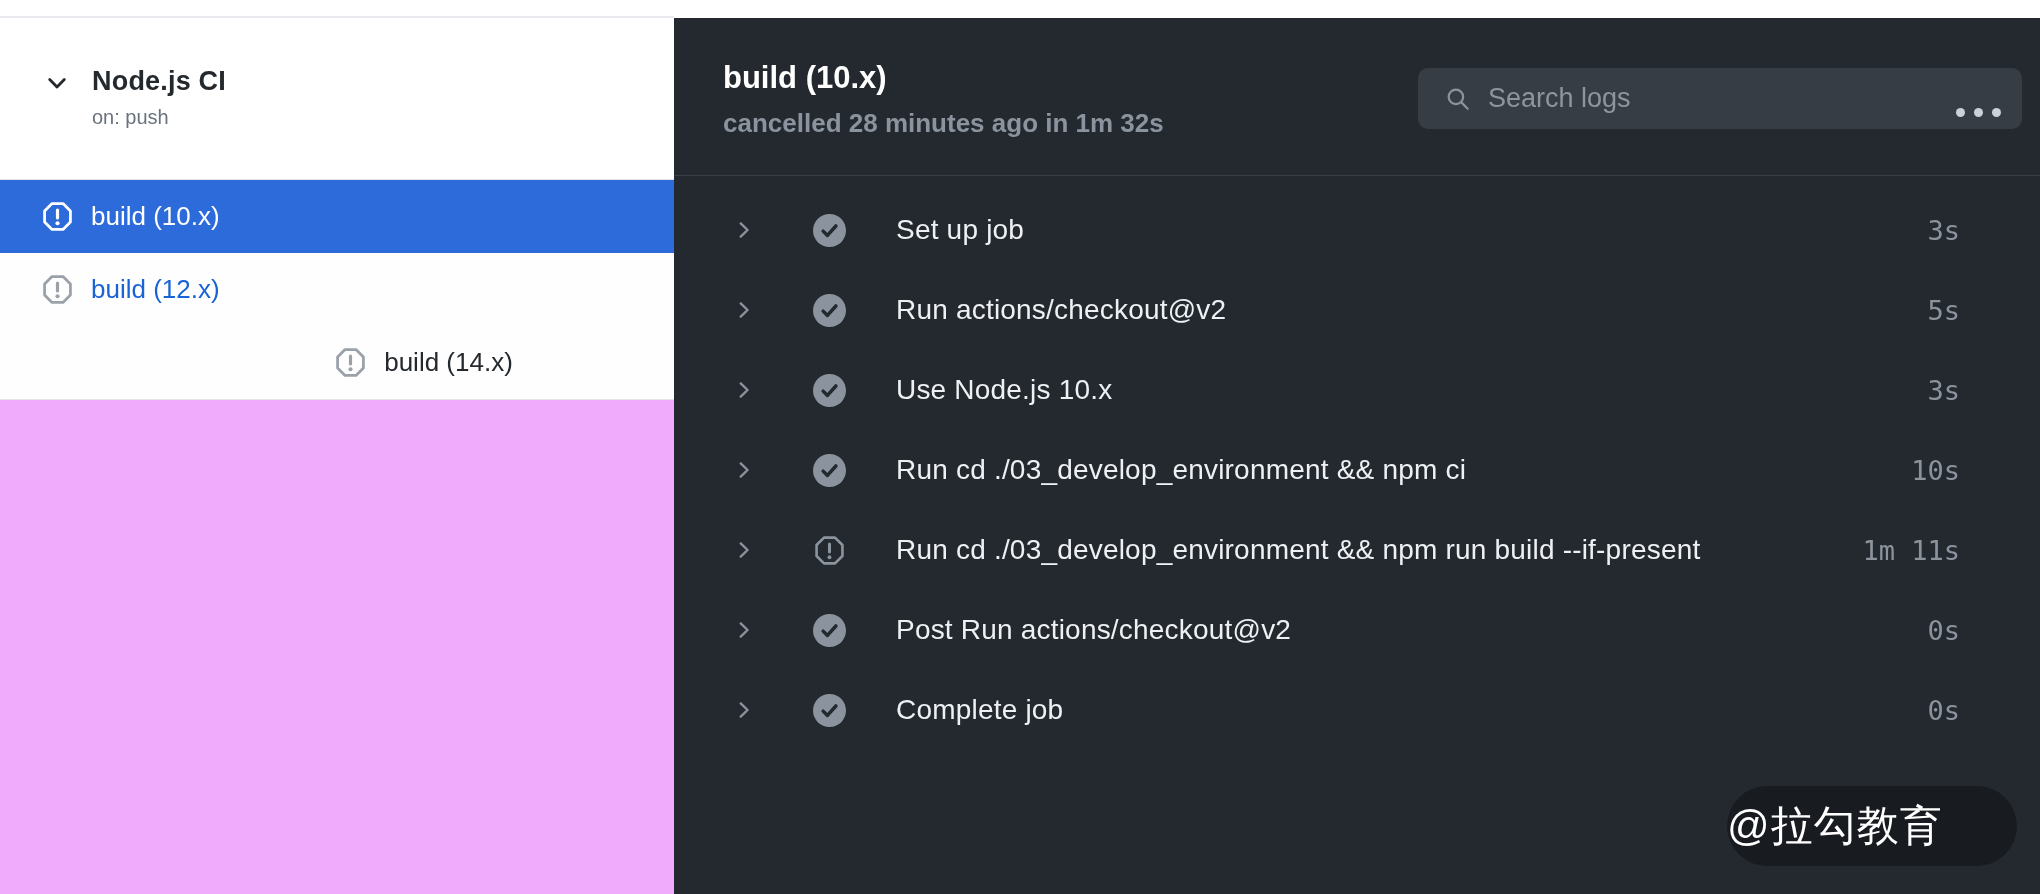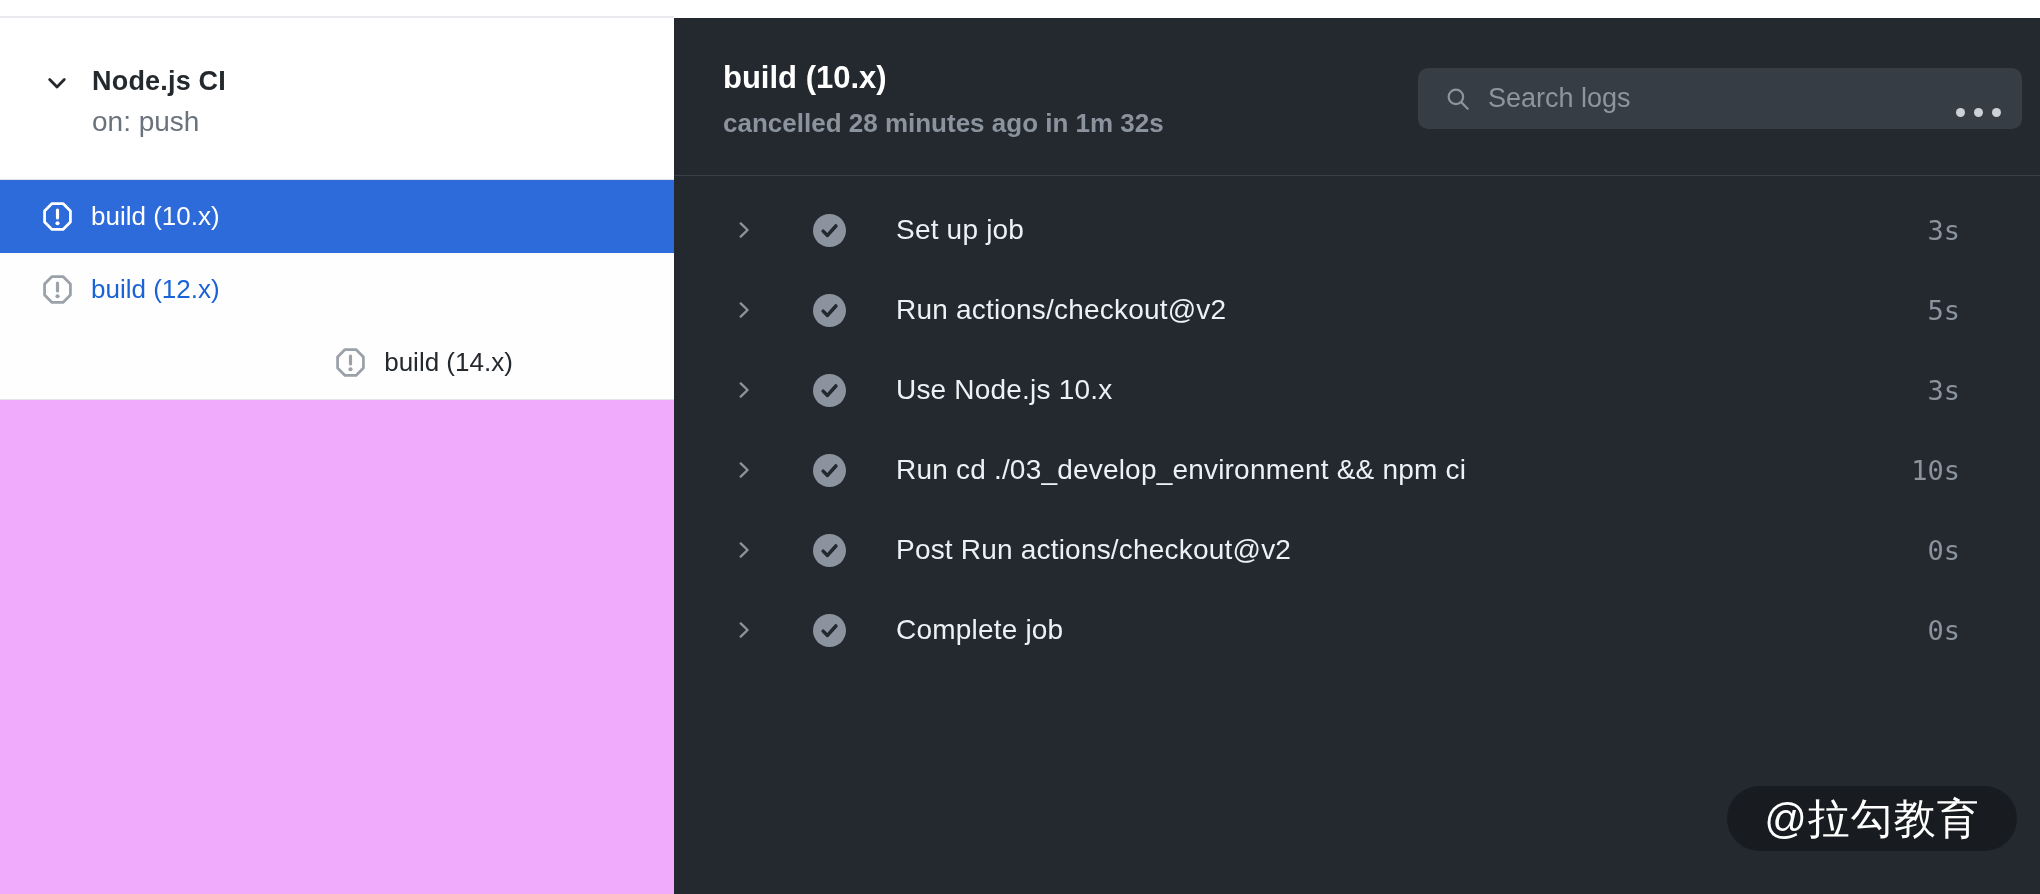--- a/index.html
+++ b/index.html
@@ -31,21 +31,21 @@
     background: #ffffff;
     border-bottom: 1px solid #e1e4e8;
   }
   .wf-chevron { position: absolute; left: 44px; top: 50px; width: 26px; height: 26px; color: #24292e; }
   .wf-title {
     position: absolute; left: 92px; top: 46px;
     font-size: 27px; font-weight: 700; color: #24292e; letter-spacing: .2px;
   }
   .wf-trigger {
     position: absolute; left: 92px; top: 86px;
-    font-size: 28px; color: #6a737d;
+    font-size: 20px; color: #6a737d;
   }
   .wf-annotations {
     position: absolute; right: 36px; top: 58px;
     display: flex; align-items: center; gap: 13px;
     color: #586069;
   }
   .wf-annotations .bubble { width: 38px; height: 38px; color: #586069; }
   .wf-annotations .count { font-size: 28px; color: #586069; }
 
   .job-list { background: #fffefe; border-bottom: 1px solid #e1e4e8; }
@@ -121,24 +121,24 @@
   .step .step-duration {
     margin-left: auto;
     font-family: "DejaVu Sans Mono", monospace;
     font-size: 27px; color: #8b949e;
     white-space: pre;
     text-align: right;
   }
 
   .watermark {
     position: absolute; left: 1053px; top: 768px;
-    width: 290px; height: 65px;
+    width: 290px; height: 80px;
     border-radius: 40px;
     background: rgba(0,0,0,0.33);
-    display: flex; align-items: center; justify-content: center;
+    display: flex; align-items: center; 
     font-size: 42px; color: #ffffff; letter-spacing: 1px;
   }
 
   svg { display: block; }
 </style>
 </head>
 <body>
 
 <div class="top-strip"></div>
 
@@ -273,20 +273,37 @@
     <span class="status-icon icon-check">
       <svg viewBox="0 0 16 16" width="33" height="33">
         <circle cx="8" cy="8" r="8" fill="currentColor"></circle>
         <path d="M4.9 8.3l2.1 2.1 4.1-4.6" fill="none" stroke="#24292f" stroke-width="1.7" stroke-linecap="round" stroke-linejoin="round"></path>
       </svg>
     </span>
 
     <span class="step-name">Run cd ./03_develop_environment &amp;&amp; npm ci</span>
     <span class="step-duration">10s</span>
   </div>
+      <div class="step step--cancelled">
+    <span class="chev">
+      <svg viewBox="0 0 16 16" width="22" height="22">
+            <path d="M5.6 3.2L10.6 8l-5 4.8" fill="none" stroke="currentColor" stroke-width="1.7" stroke-linecap="round" stroke-linejoin="round"></path>
+          </svg>
+    </span>
+
+    <span class="status-icon icon-octagon">
+      <svg viewBox="0 0 24 24" width="33" height="33">
+        <path d="M8 2.6h8l5.4 5.4v8L16 21.4H8L2.6 16V8z" fill="none" stroke="currentColor" stroke-width="1.9" stroke-linejoin="round"></path>
+        <line x1="12" y1="7.3" x2="12" y2="13" stroke="currentColor" stroke-width="2.2" stroke-linecap="round"></line>
+        <circle cx="12" cy="16.9" r="1.4" fill="currentColor"></circle>
+      </svg>
+    </span>
+    <span class="step-name">Run cd ./03_develop_environment &amp;&amp; npm run build --if-present</span>
+    <span class="step-duration">1m 11s</span>
+  </div>
       <div class="step step--success">
     <span class="chev">
       <svg viewBox="0 0 16 16" width="22" height="22">
             <path d="M5.6 3.2L10.6 8l-5 4.8" fill="none" stroke="currentColor" stroke-width="1.7" stroke-linecap="round" stroke-linejoin="round"></path>
           </svg>
     </span>
     <span class="status-icon icon-check">
       <svg viewBox="0 0 16 16" width="33" height="33">
         <circle cx="8" cy="8" r="8" fill="currentColor"></circle>
         <path d="M4.9 8.3l2.1 2.1 4.1-4.6" fill="none" stroke="#24292f" stroke-width="1.7" stroke-linecap="round" stroke-linejoin="round"></path>

